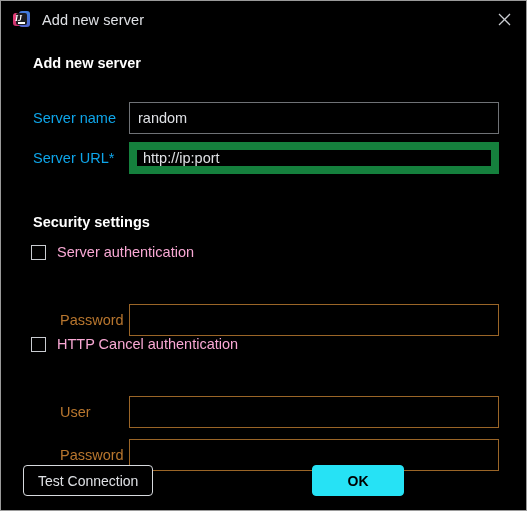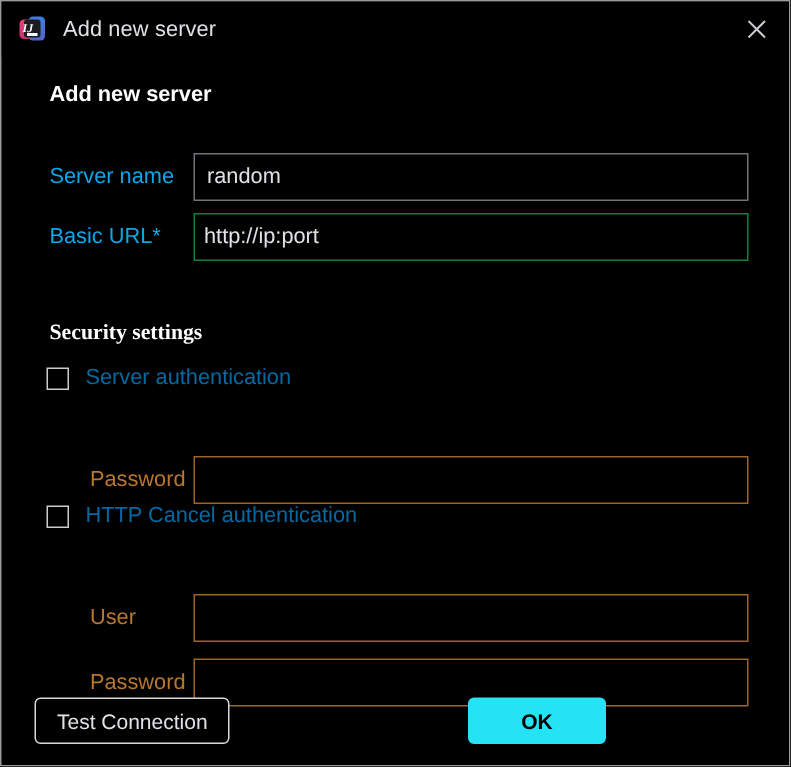--- a/index.html
+++ b/index.html
@@ -108,21 +108,20 @@
   }
   .head-add {
     position: absolute;
     left: 32px;
     top: 17px;
   }
   .head-security {
     position: absolute;
     left: 32px;
     top: 176px;
-    font-family: Liberation Serif, serif;
   }
 
   .field-label {
     position: absolute;
     color: #0ea5e9;
     font-size: 14.5px;
     white-space: nowrap;
   }
   .field-label.warn { color: #b8762e; margin-left: 27px; }
 
@@ -136,21 +135,21 @@
     border: 1px solid #6f7276;
     color: #dfe1e5;
     font-family: "Liberation Sans", sans-serif;
     font-size: 14.5px;
     padding: 12px 8px;
     outline: none;
     border-radius: 0;
   }
   .text-input::placeholder { color: #cfd2d6; opacity: 1; }
   .text-input.focused {
-    border: 1px solid #15803d;
+    border: 8px solid #15803d;
     padding: 0 6px;
   }
   .text-input.warn {
     border: 1px solid #9a6527;
   }
 
   .checkrow {
     position: absolute;
     display: flex;
     align-items: center;
@@ -159,21 +158,21 @@
   .checkbox {
     width: 15px;
     height: 15px;
     box-sizing: border-box;
     border: 1px solid #c9ccd1;
     background: #000000;
     flex: 0 0 auto;
     margin-right: 11px;
   }
   .checkrow-label {
-    color: #0369a1;
+    color: #f9a8d4;
     font-size: 14.5px;
     white-space: nowrap;
   }
 
   
   .footer {
     position: absolute;
     left: 0;
     right: 0;
     bottom: 0;
@@ -233,21 +232,21 @@
     </div>
   </div>
 
   <div class="content">
 
     <div class="section-head head-add">Add new server</div>
 
     <div class="field-label" style="left:32px; top:72px;">Server name</div>
     <input class="text-input" style="top: 64px;" type="text" value="random">
 
-    <div class="field-label" style="left:32px; top:112px;">Basic URL*</div>
+    <div class="field-label" style="left:32px; top:112px;">Server URL*</div>
     <input class="text-input focused" style="top: 104px;" type="text" value="http://ip:port">
 
     <div class="section-head head-security">Security settings</div>
 
     <div class="checkrow" style="top:206px;">
       <span class="checkbox"></span>
       <span class="checkrow-label">Server authentication</span>
     </div>
 
     <div class="field-label warn" style="left:32px; top:274px;">Password</div>

